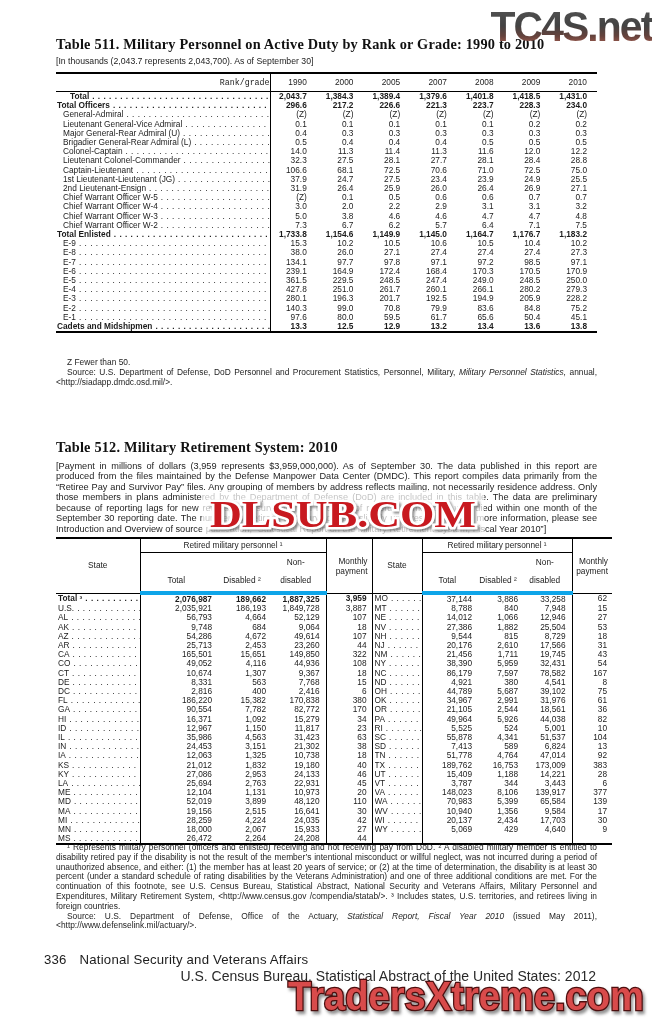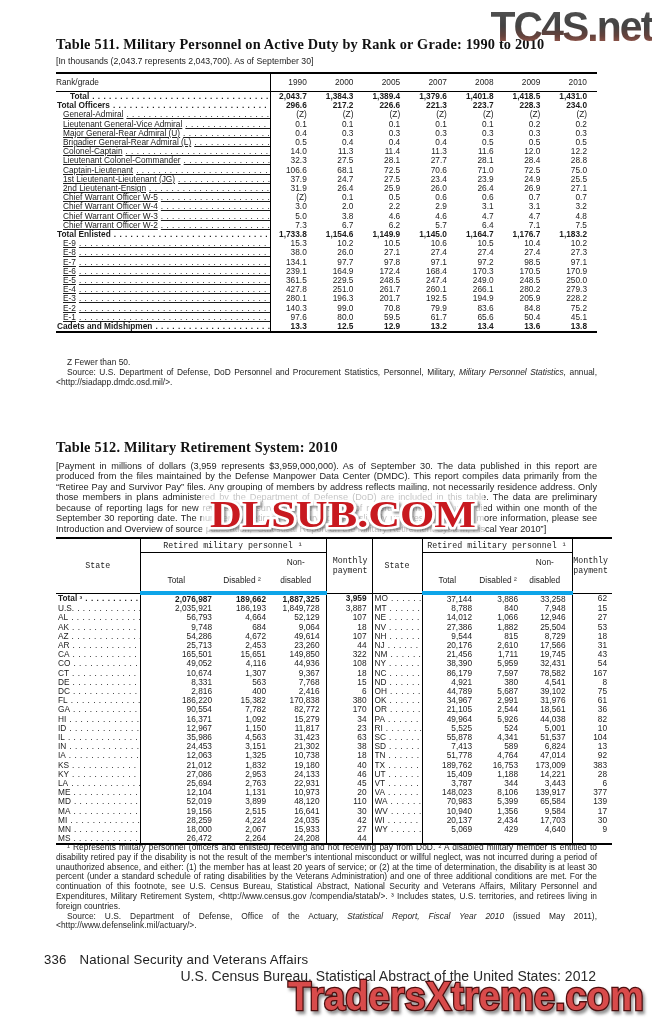--- a/index.html
+++ b/index.html
@@ -16,34 +16,34 @@
   table{border-collapse:collapse;table-layout:fixed;font-family:"Liberation Sans",sans-serif;
         font-size:8.3px;line-height:9.2px;color:#1b1b1b;}
   th,td{padding:0;margin:0;font-weight:400;vertical-align:middle;overflow:hidden;white-space:nowrap;}
   .bl{border-left:1px solid #000;}
   .num{text-align:right;}
   tr.b td, td.b, tr.b th{font-weight:700;}
 
   
   .t511{width:541px;border-bottom:2px solid #000;}
   .t511 thead th{border-top:2px solid #000;border-bottom:1px solid #000;height:17px;}
-  .t511 thead .lblh{text-align:left;}
+  .t511 thead .lblh{text-align:right;font-family:Liberation Mono, monospace;}
   .t511 td{height:9.2px;}
   .t511 .num{padding-right:10px;}
   .labwrap{display:flex;align-items:baseline;overflow:hidden;white-space:nowrap;}
   .labwrap .txt{flex:0 0 auto;}
   .leader{flex:1 1 auto;overflow:hidden;padding-left:3px;padding-right:5px;color:inherit;}
   .leader::before{content:". . . . . . . . . . . . . . . . . . . . . . . . . . . . . . . . . . . . . . . . . . . .";letter-spacing:.5px;}
   .ind0{padding-left:1px;}
-  .ind1{padding-left:7px;text-decoration:underline;}
+  .ind1{padding-left:7px;}
   .ind2{padding-left:14px;}
 
   
   .t512{width:556px;border-bottom:2px solid #000;}
-  .t512 thead tr.h1 th{border-top:2px solid #000;font-family:Liberation Mono, monospace;}
+  .t512 thead tr.h1 th{border-top:2px solid #000;}
   .t512 thead th{font-weight:400;}
   .t512 .grp{text-align:center;border-bottom:1px solid #000;height:13px;}
   .t512 .state-h{text-align:center;vertical-align:middle;border-bottom:1px solid #000;}
   .t512 .pay-h{text-align:right;vertical-align:middle;padding-right:4px;border-bottom:1px solid #000;
                white-space:normal;line-height:10px;}
   .t512 .sub{height:27px;vertical-align:bottom;text-align:center;padding-right:6px;padding-bottom:2px;
              border-bottom:4px solid #0ea5e9;white-space:normal;line-height:18px;}
   .t512 td{height:9.2px;}
   .t512 .num{padding-right:6px;}
   .t512 td.pay{padding-right:5px;}

